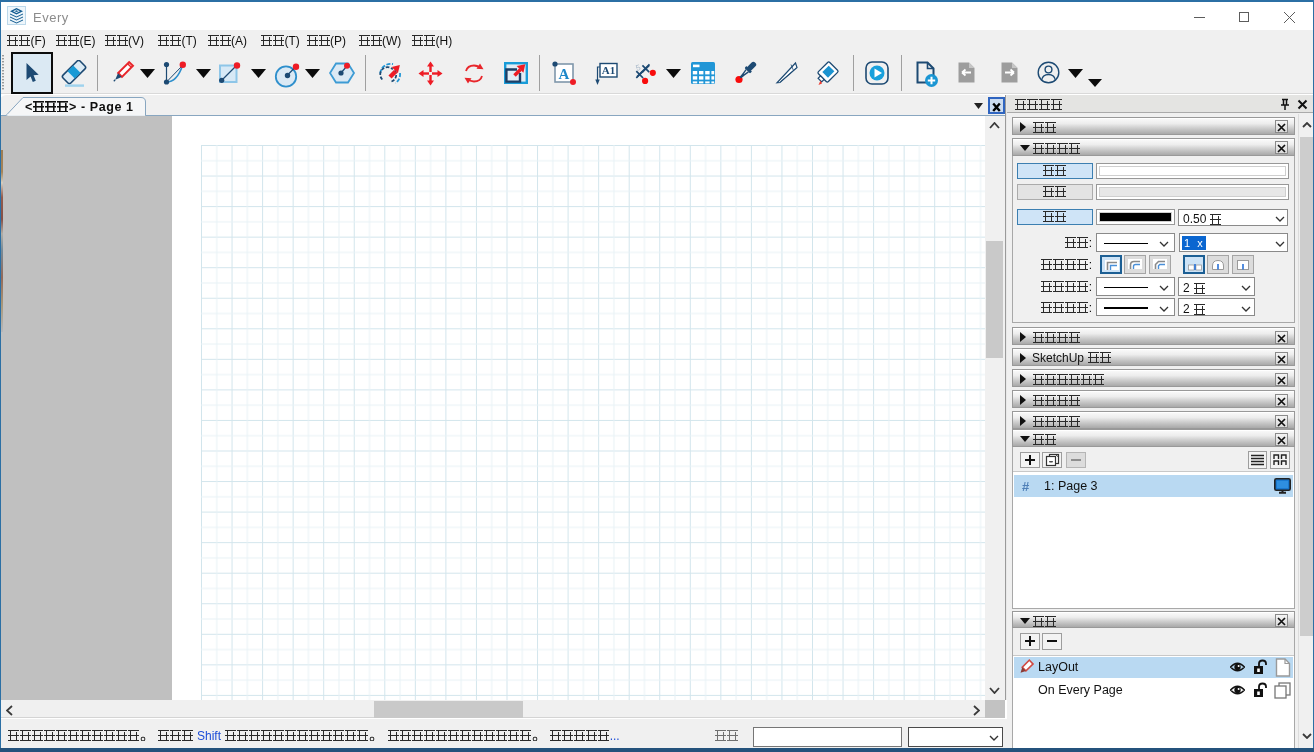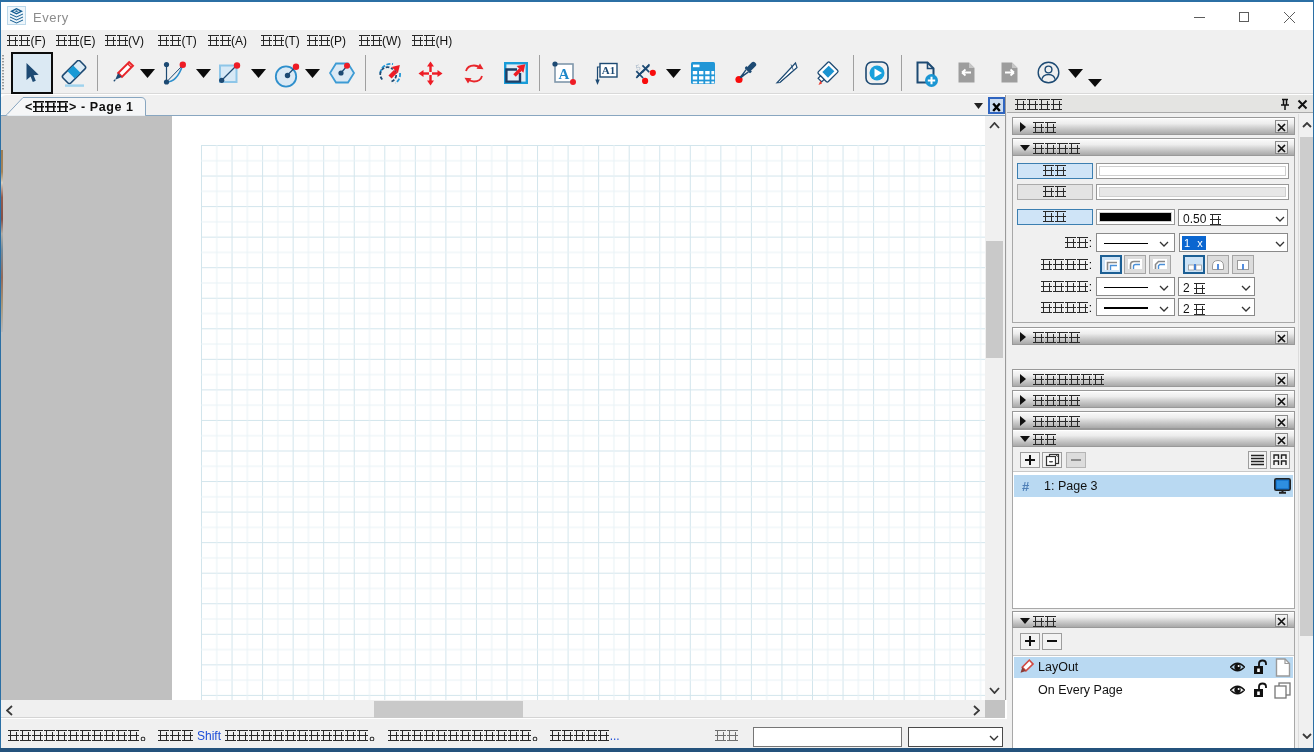--- a/index.html
+++ b/index.html
@@ -538,20 +538,29 @@
 
   <div class="sect" style="top:232px;height:17.5px;">
     <svg class="sarr" width="6" height="10" viewBox="0 0 6 10">
         <path d="M0 0 L6 5 L0 10 Z" fill="#111"></path>
       </svg>
     <div class="stit"><i class="cj"></i><i class="cj"></i><i class="cj"></i><i class="cj"></i></div>
     <div class="sx"><svg width="9" height="9" viewBox="0 0 9 9">
           <path d="M1 1 L8 8 M8 1 L1 8" stroke="#111" stroke-width="1.7"></path>
         </svg></div>
   </div>
+  <div class="sect" style="top:253px;height:17.5px;">
+    <svg class="sarr" width="6" height="10" viewBox="0 0 6 10">
+        <path d="M0 0 L6 5 L0 10 Z" fill="#111"></path>
+      </svg>
+    <div class="stit" style="top:2px;">SketchUp <i class="cj"></i><i class="cj"></i></div>
+    <div class="sx"><svg width="9" height="9" viewBox="0 0 9 9">
+          <path d="M1 1 L8 8 M8 1 L1 8" stroke="#111" stroke-width="1.7"></path>
+        </svg></div>
+  </div>
   <div class="sect" style="top:274px;height:17.5px;">
     <svg class="sarr" width="6" height="10" viewBox="0 0 6 10">
         <path d="M0 0 L6 5 L0 10 Z" fill="#111"></path>
       </svg>
     <div class="stit"><i class="cj"></i><i class="cj"></i><i class="cj"></i><i class="cj"></i><i class="cj"></i><i class="cj"></i></div>
     <div class="sx"><svg width="9" height="9" viewBox="0 0 9 9">
           <path d="M1 1 L8 8 M8 1 L1 8" stroke="#111" stroke-width="1.7"></path>
         </svg></div>
   </div>
   <div class="sect" style="top:295px;height:17.5px;">

